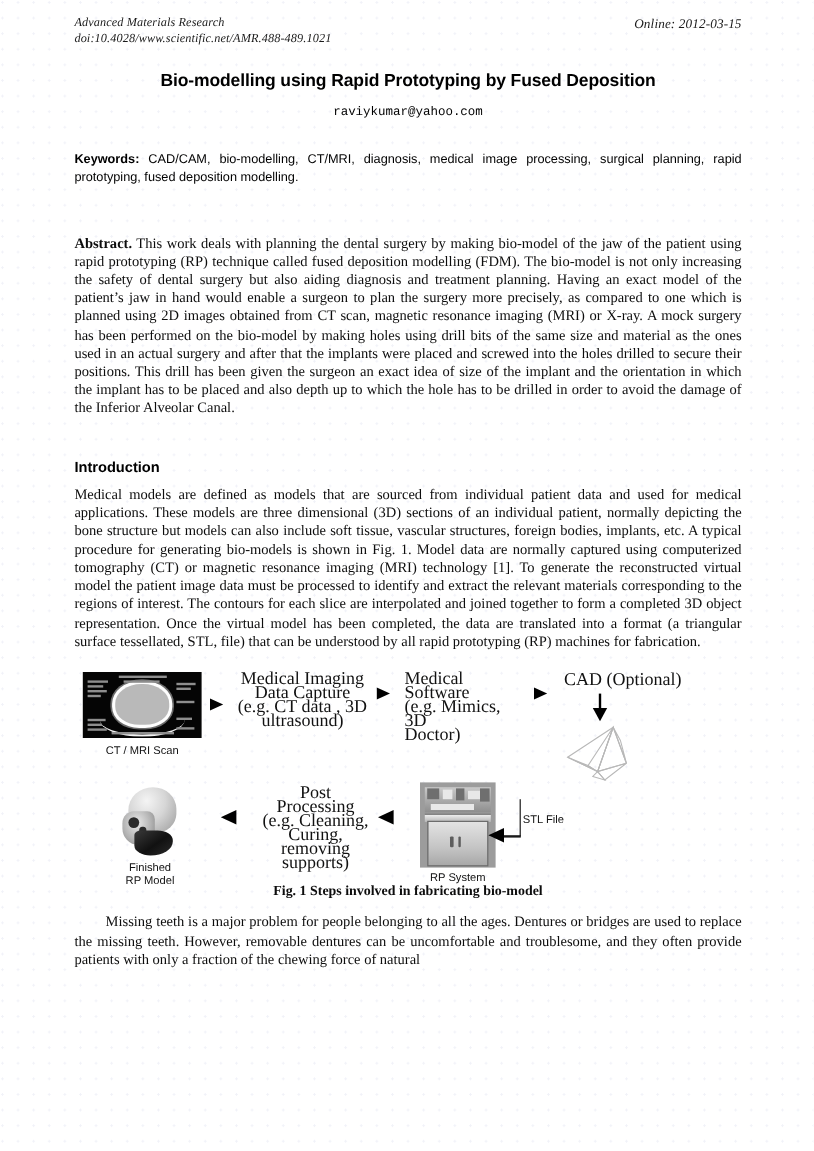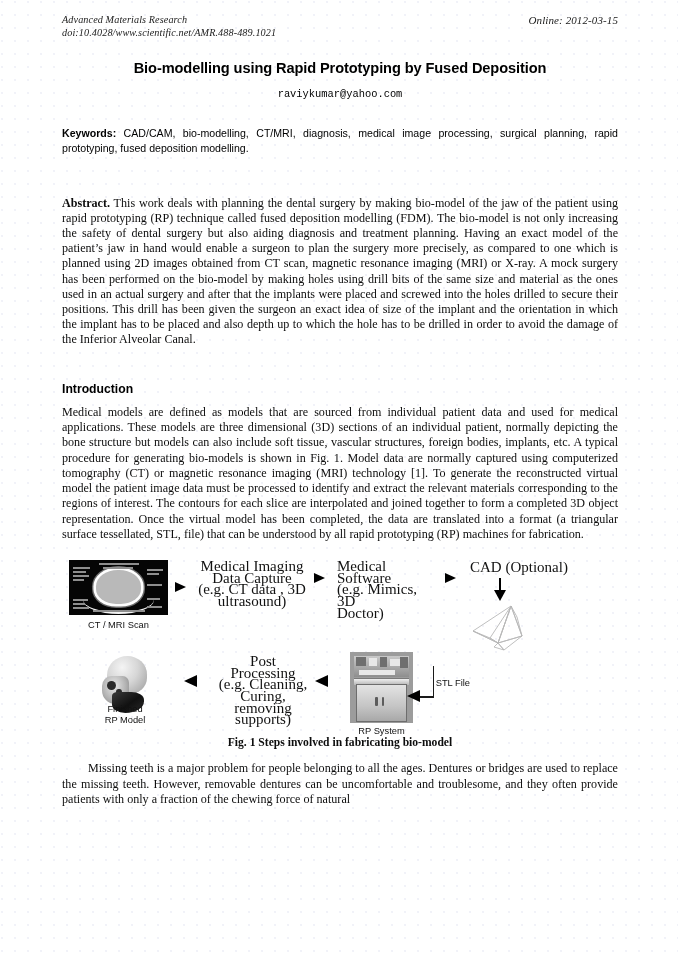--- a/index.html
+++ b/index.html
@@ -376,21 +376,21 @@
 
       <div class="arrow-l" style="left:122px; top:119px;"></div>
 
       <div class="skull-img" style="left:36px; top:97px; width:55px; height:63px;">
         <div class="skull-cranium"></div>
         <div class="skull-face"></div>
         <div class="skull-socket" style="left:16%; top:44%;"></div>
         <div class="skull-socket" style="left:32%; top:56%; width:11%; height:11%;"></div>
         <div class="skull-jaw"></div>
       </div>
-      <div class="fig-label" style="left:30px; top:148px; width:66px; white-space:pre-line;">Finished
+      <div class="fig-label" style="left:30px; top:162px; width:66px; white-space:pre-line;">Finished
 RP Model</div>
 
       <div class="caption" style="left:0; top:180px;font-weight:bold;">Fig. 1 Steps involved in fabricating bio-model</div>
     </div>
 
     <div class="body-par indent">Missing teeth is a major problem for people belonging to all the ages. Dentures or bridges are used to replace the missing teeth. However, removable dentures can be uncomfortable and troublesome, and they often provide patients with only a fraction of the chewing force of natural</div>
 
   </div>
 </div>
 

